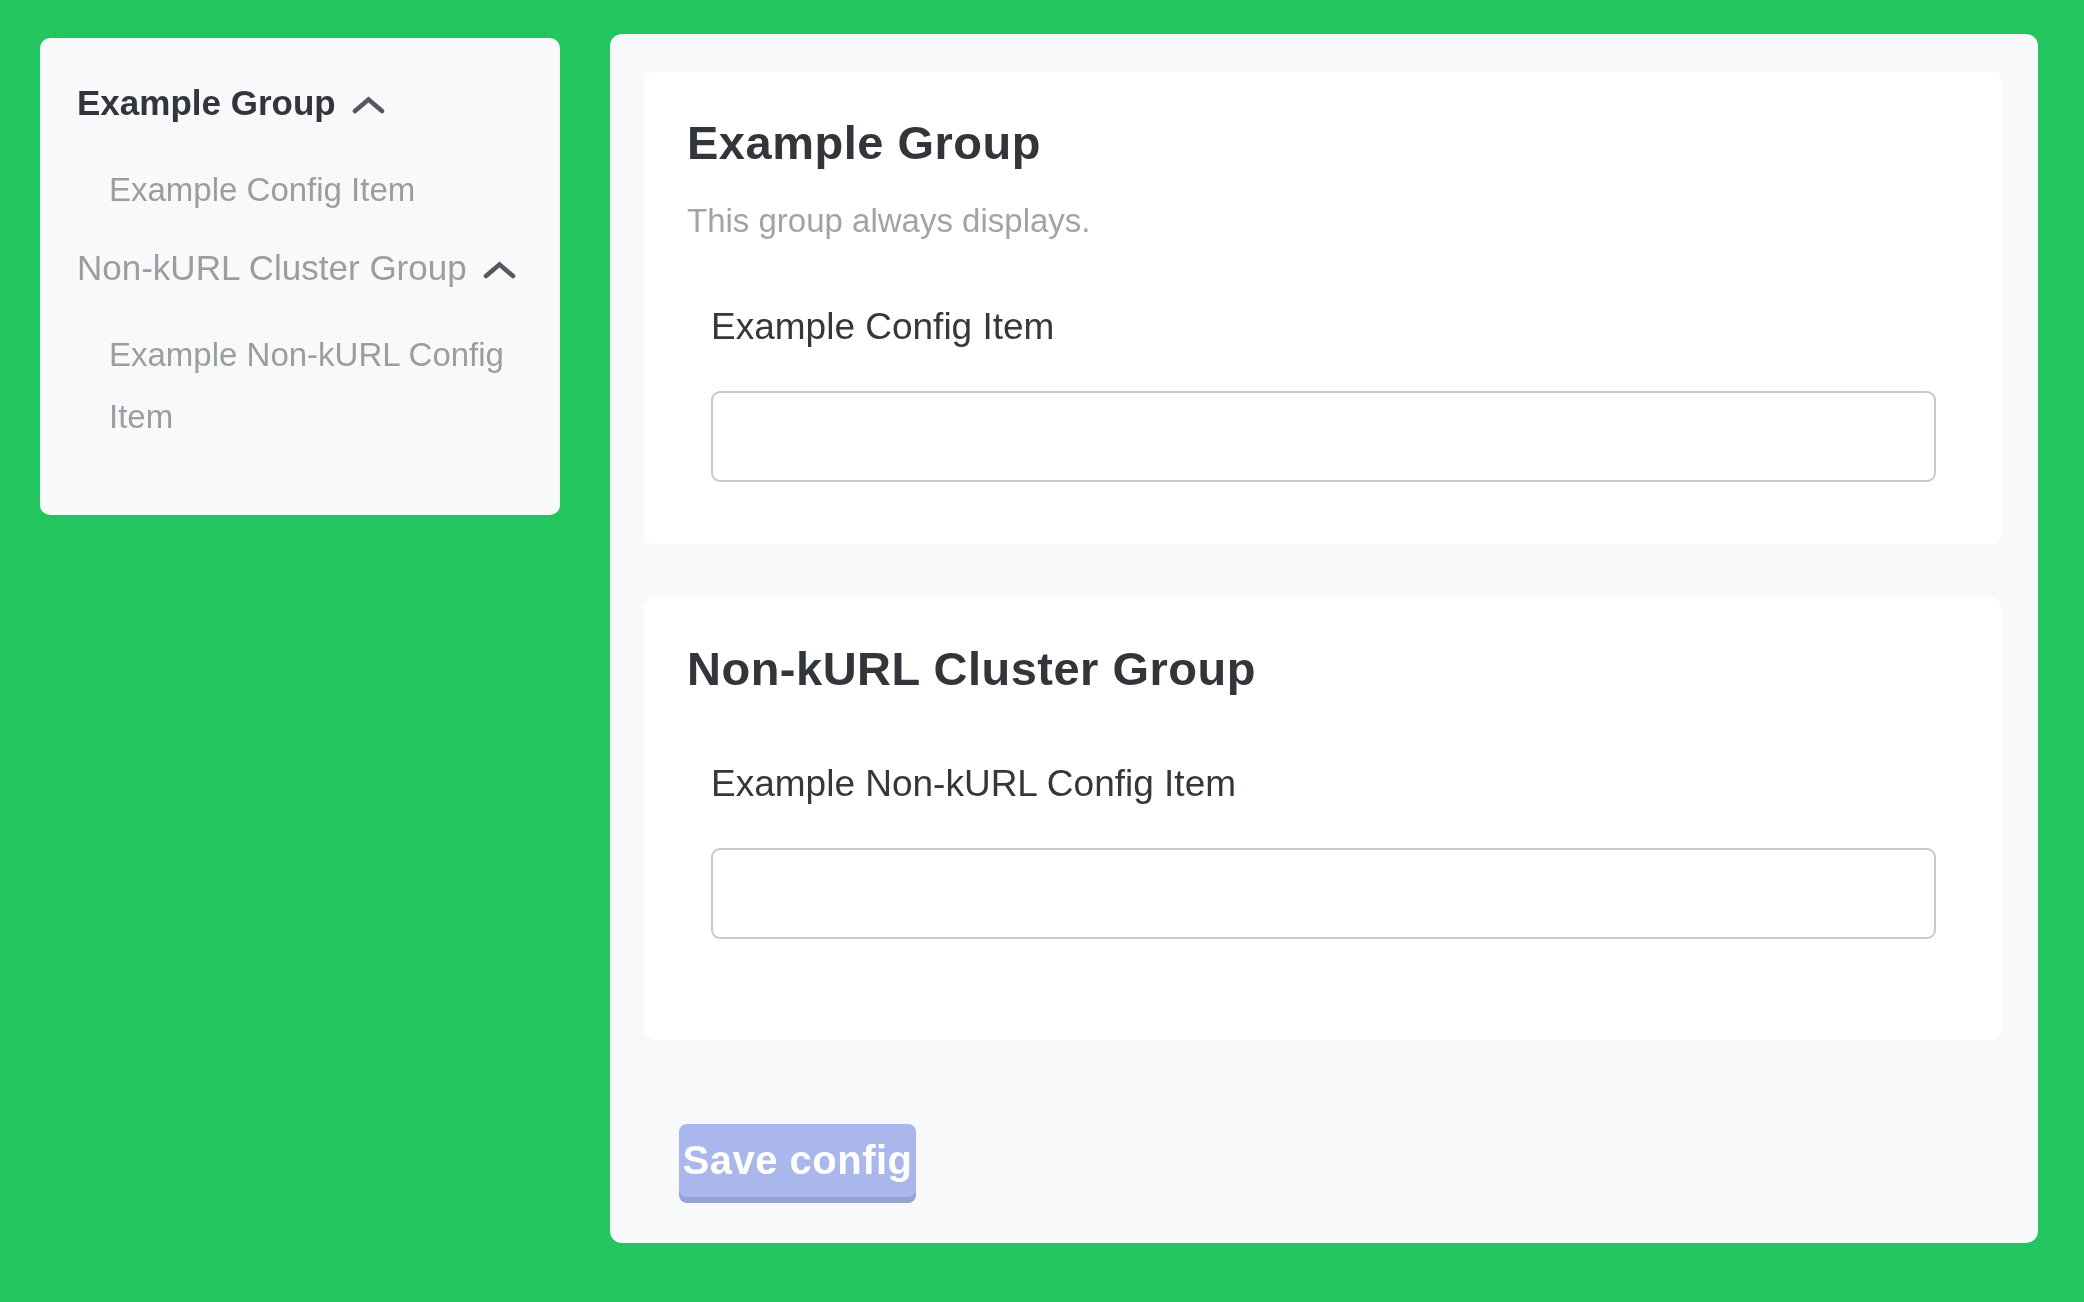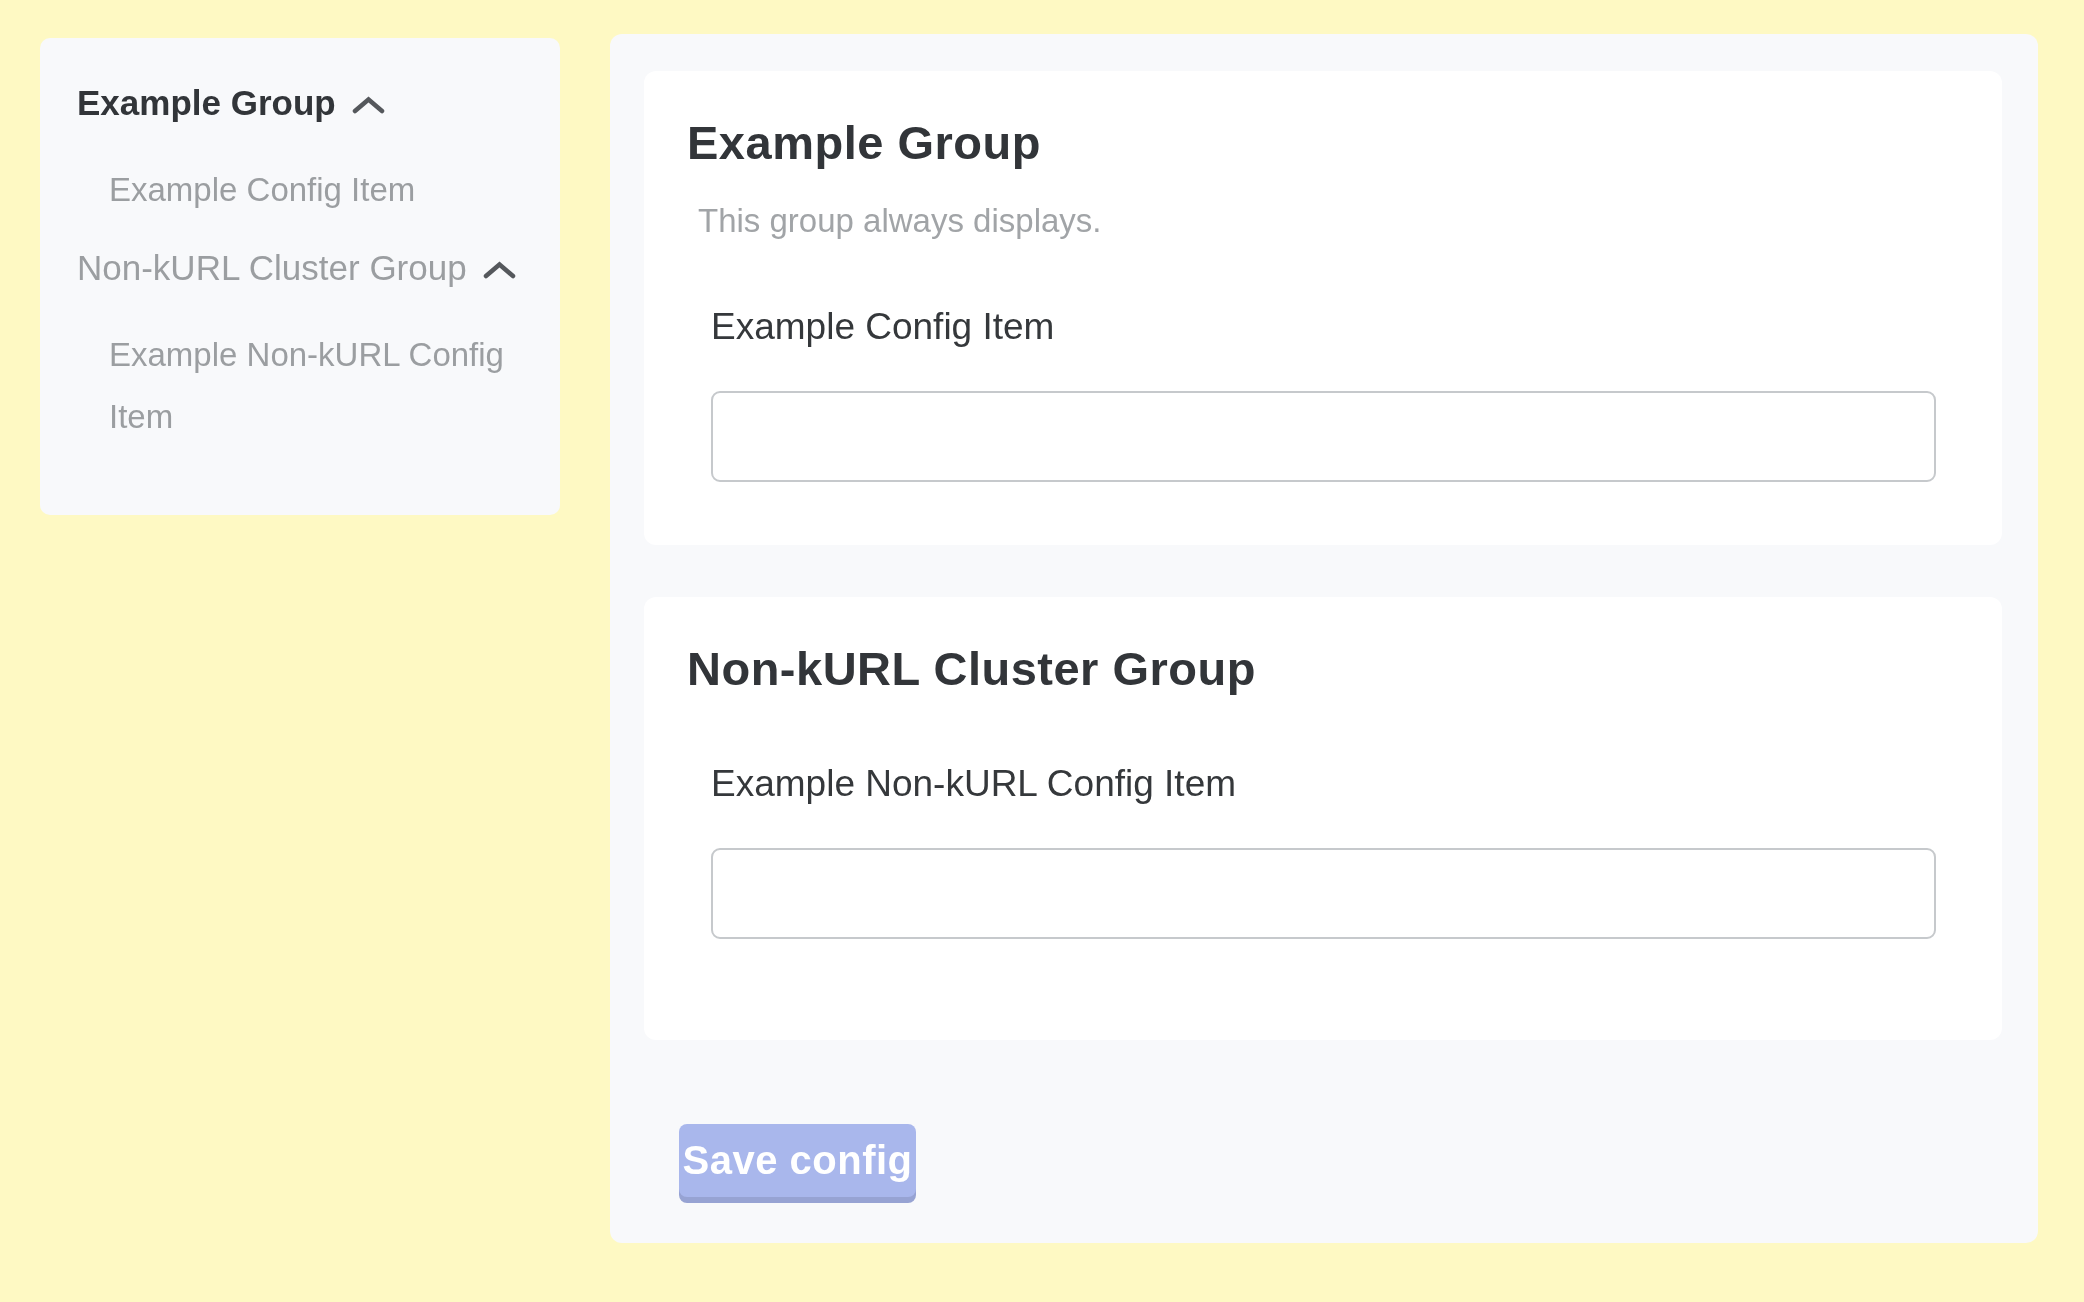--- a/index.html
+++ b/index.html
@@ -1,18 +1,18 @@
 <!DOCTYPE html>
 <html><head>
 <meta charset="utf-8">
 <style>
   * { margin:0; padding:0; box-sizing:border-box; }
   html,body { width:2084px; height:1302px; background:#ffffff;
     font-family:"Liberation Sans", sans-serif; overflow:hidden; }
-  .page { position:relative; width:2084px; height:1302px; background:#fef9c3; }
+  .page { position:relative; width:2084px; height:1302px; background:#22c55e; }
 
   
   .sidebar {
     position:absolute; left:40px; top:38px; width:520px; height:477px;
     background:#f8f9fb; border-radius:10px;
     padding:42px 30px 0 37px;
   }
   .side-group {
     display:flex; align-items:center; gap:16px;
     font-size:35px; line-height:46px; color:#9b9ea1;
@@ -35,21 +35,21 @@
     position:absolute; left:34px; width:1358px; background:#ffffff;
     border-radius:12px; padding:0 66px 0 43px;
   }
   .card.card-1 { top:37px;  height:474px; }
   .card.card-2 { top:563px; height:443px; }
   .group-title {
     margin-top:41px; font-size:47px; line-height:62px;
     font-weight:bold; color:#323539; letter-spacing:0.5px;
   }
   .group-desc {
-    margin-top:25px; font-size:33px; line-height:44px; color:#a1a4a7;margin-left:11px;
+    margin-top:25px; font-size:33px; line-height:44px; color:#a1a4a7;
   }
   .config-item { margin-left:24px; }
   .item-label {
     margin-top:60px; font-size:37px; line-height:48px;
     font-weight:500; color:#35383b;
   }
   .item-input {
     display:block; margin-top:40px; width:1225px; height:91px;
     background:#ffffff; border:2px solid #c6c9cc; border-radius:9px;
     font-size:34px; color:#35383b; padding:0 24px; outline:none;

